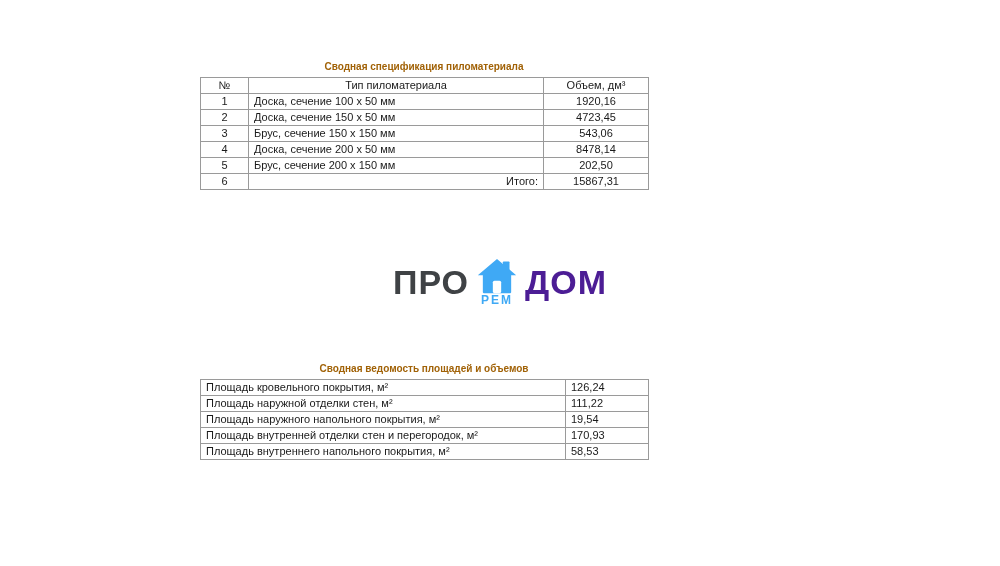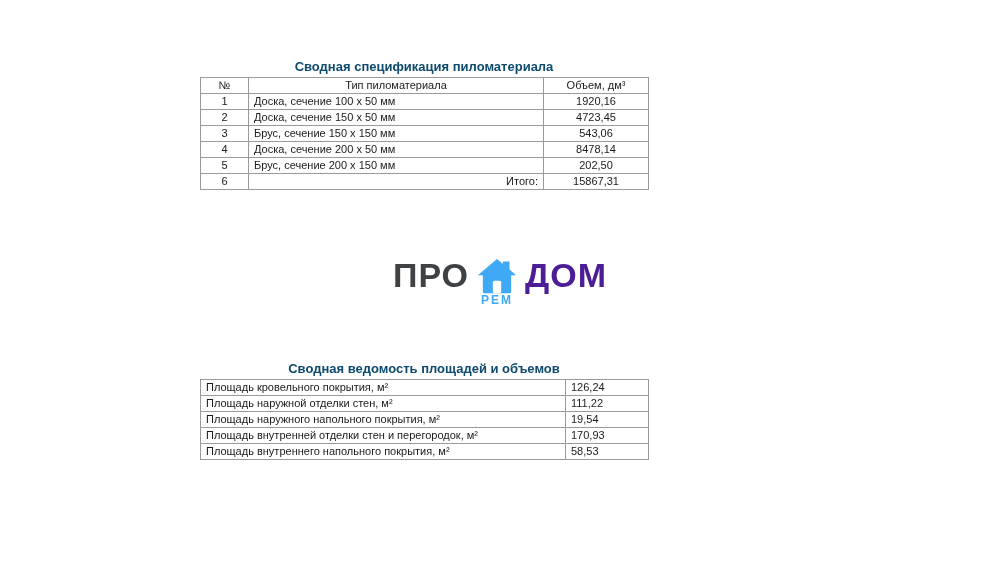--- a/index.html
+++ b/index.html
@@ -11,23 +11,23 @@
     overflow: hidden;
   }
   .section {
     position: absolute;
     left: 200px;
     width: 448px;
   }
   .sec-lumber { top: 59px; }
   .sec-areas  { top: 361px; }
   .tbl-title {
-    font-size: 13px;
+    font-size: 10px;
     font-weight: bold;
-    color: #0c4a6e;
+    color: #a16207;
     text-align: center;
     line-height: 15px;
     margin-bottom: 3px;
   }
   table {
     border-collapse: collapse;
     width: 448px;
     table-layout: fixed;
     border: 1px solid #7a7a7a;
   }
@@ -52,20 +52,21 @@
   .t-areas .c-name { width: 365px; }
   .t-areas .c-val  { width: 83px; }
   .t-areas td.val  { }
   
   .logo {
     position: absolute;
     top: 258px;
     left: 0; right: 0;
     display: flex;
     justify-content: center;
+    align-items: center;
     gap: 8px;
   }
   .logo-text {
     font-size: 34px;
     font-weight: bold;
     letter-spacing: 1px;
     line-height: 1;
     color: #3f4245;
   }
   .logo-mid {

